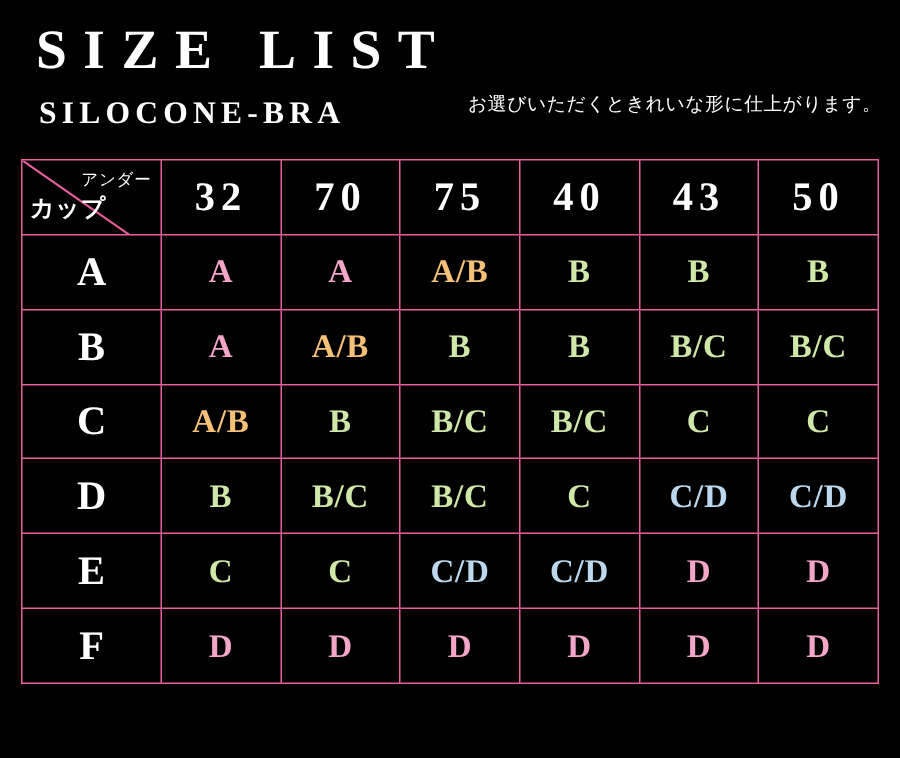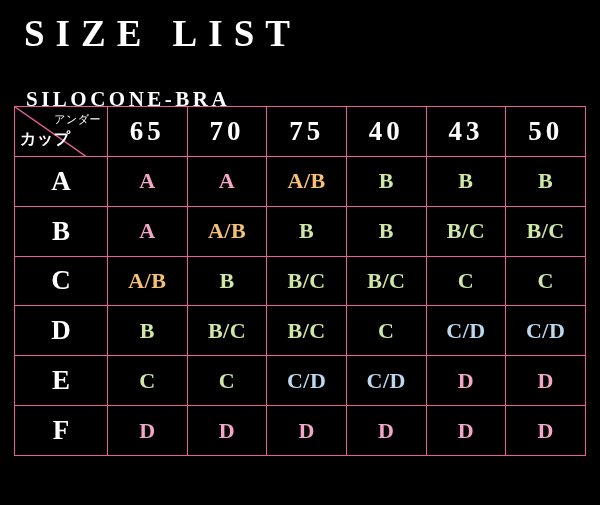--- a/index.html
+++ b/index.html
@@ -48,21 +48,20 @@
   #subtitle {
     position: absolute;
     left: 26px;
     top: 63px;
     font-family: "Liberation Serif", serif;
     font-weight: bold;
     font-size: 21px;
     letter-spacing: 3.5px;
     color: #ffffff;
     white-space: nowrap;
-    margin-top: 24px;
   }
   #note {
     position: absolute;
     left: 312px;
     top: 58px;
     width: 285px;
     color: #ffffff;
     font-size: 12.5px;
     line-height: 1.85;
     letter-spacing: 0.4px;
@@ -139,37 +138,38 @@
 </style>
 </head>
 <body>
 
 <div id="page">
 
   <div id="header">
     <div id="title-main">SIZE LIST</div>
     <div id="subtitle">SILOCONE-BRA</div>
     <div id="note">
+      <div>お選びいただくときれいな形に仕上がります。</div>
     </div>
   </div>
 
   <div id="table-wrap">
     <table class="size-table">
       <tbody>
         <tr>
           <td class="corner">
             <span class="diag">
               <svg width="92" height="64" viewBox="0 0 92 64" xmlns="http://www.w3.org/2000/svg">
                 <line x1="0" y1="0" x2="92" y2="64" stroke="#e85f9c" stroke-width="1.4"></line>
               </svg>
             </span>
             <span class="corner-under">アンダー</span>
             <span class="corner-cup">カップ</span>
           </td>
-          <td class="col-head">65</td>
+          <td class="col-head">32</td>
           <td class="col-head">70</td>
           <td class="col-head">75</td>
           <td class="col-head">40</td>
           <td class="col-head">43</td>
           <td class="col-head">50</td>
         </tr>
 
         <tr>
           <td class="row-head">A</td>
           <td class="cell" style="color: rgb(244, 166, 200);">A</td>

